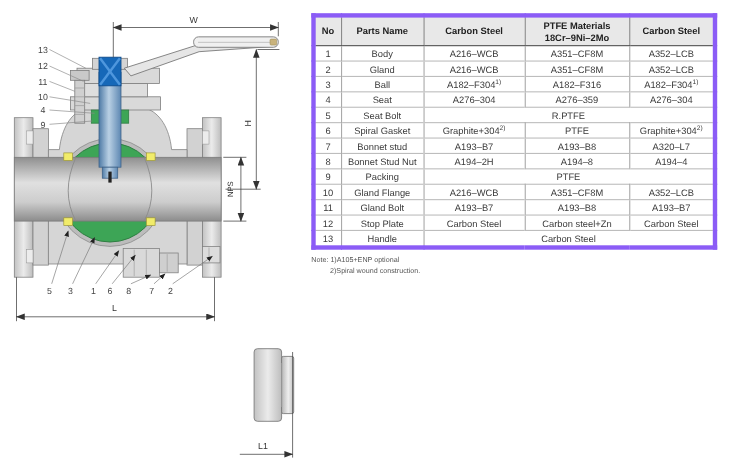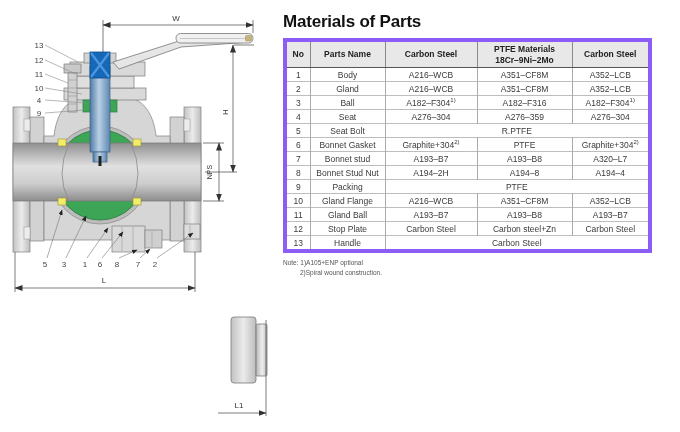--- a/index.html
+++ b/index.html
@@ -210,21 +210,20 @@
 
       <g stroke="#444" stroke-width="0.7">
         <line x1="266" y1="320" x2="266" y2="416"></line>
         <line x1="218" y1="413" x2="266" y2="413" marker-end="url(#arr)"></line>
         <text x="239" y="408" text-anchor="middle" font-size="8" fill="#333" stroke="none">L1</text>
       </g>
     </svg>
   </div>
 
   <div class="right-panel">
-    <h2 class="title">Materials of Parts</h2>
 
     <table class="materials">
       <colgroup>
         <col style="width:25px">
           <col style="width:75px">
           <col style="width:92px">
           <col style="width:95px">
           <col style="width:78px">
       </colgroup>
       <thead>
@@ -268,21 +267,21 @@
           <td>A276–359</td>
           <td>A276–304</td>
         </tr>
         <tr>
           <td>5</td>
           <td>Seat Bolt</td>
           <td colspan="3">R.PTFE</td>
         </tr>
         <tr>
           <td>6</td>
-          <td>Bonnet Gasket</td>
+          <td>Spiral Gasket</td>
           <td><span>Graphite+304</span><sup>2)</sup></td>
           <td>PTFE</td>
           <td><span>Graphite+304</span><sup>2)</sup></td>
         </tr>
         <tr>
           <td>7</td>
           <td>Bonnet stud</td>
           <td>A193–B7</td>
           <td>A193–B8</td>
           <td>A320–L7</td>
@@ -301,21 +300,21 @@
         </tr>
         <tr>
           <td>10</td>
           <td>Gland Flange</td>
           <td>A216–WCB</td>
           <td>A351–CF8M</td>
           <td>A352–LCB</td>
         </tr>
         <tr>
           <td>11</td>
-          <td>Gland Ball</td>
+          <td>Gland Bolt</td>
           <td>A193–B7</td>
           <td>A193–B8</td>
           <td>A193–B7</td>
         </tr>
         <tr>
           <td>12</td>
           <td>Stop Plate</td>
           <td>Carbon Steel</td>
           <td>Carbon steel+Zn</td>
           <td>Carbon Steel</td>

